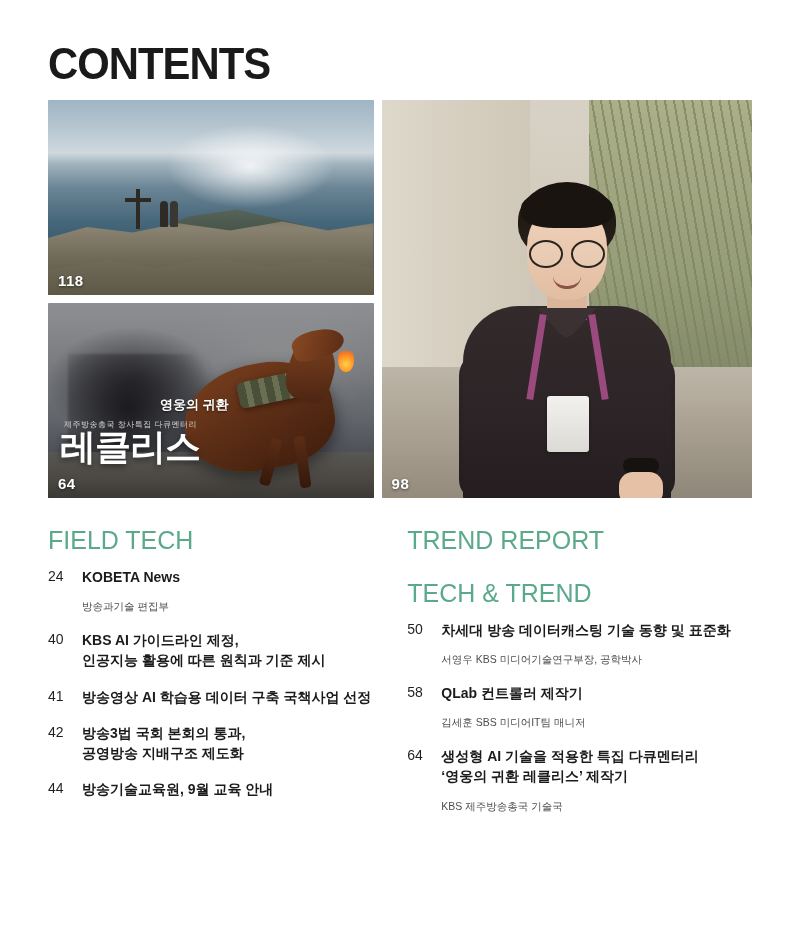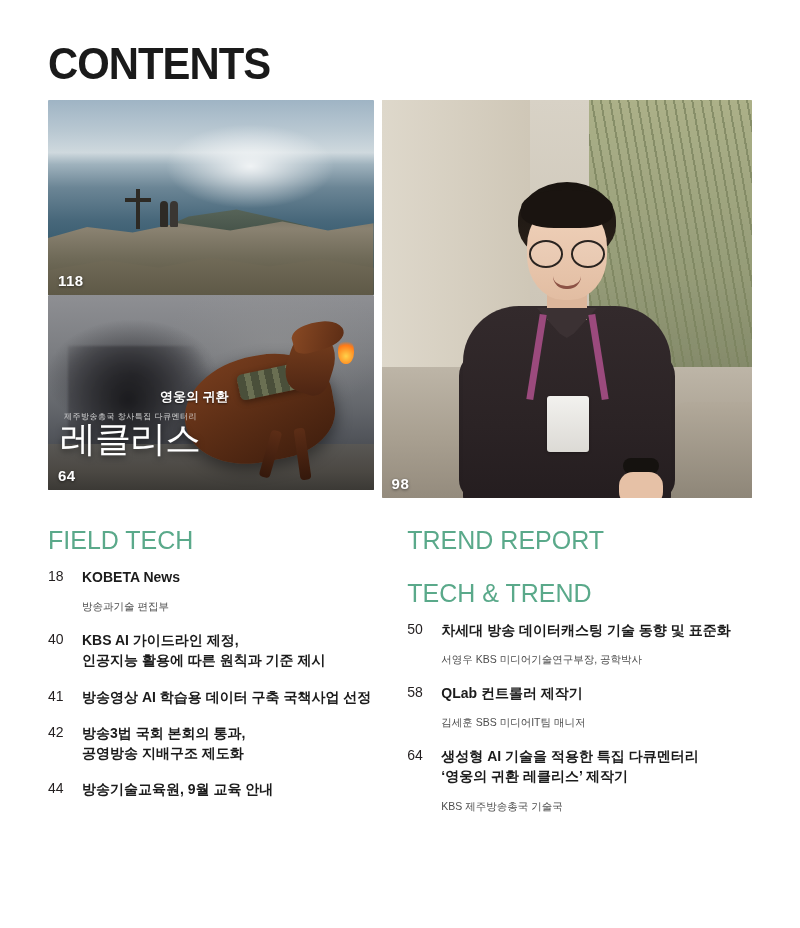--- a/index.html
+++ b/index.html
@@ -36,20 +36,21 @@
 
   
   .media-grid {
     display: flex;
     gap: 8px;
     height: 398px;
   }
   .media-left {
     display: flex;
     flex-direction: column;
+    gap: 8px;
     width: 348px;
   }
   .media-right {
     width: 396px;
   }
   .photo {
     position: relative;
     overflow: hidden;
     border-radius: 1px;
   }
@@ -206,21 +207,21 @@
     font-size: 13px;
     font-weight: 700;
     text-shadow: 0 1px 2px rgba(0,0,0,0.6);
     white-space: nowrap;
   }
   .poster-title {
     position: absolute;
     left: 12px; bottom: 26px;
     color: #ffffff;
     font-size: 36px;
-    font-weight: 400;
+    font-weight: 700;
     letter-spacing: -1px;
     text-shadow: 0 2px 6px rgba(0,0,0,0.55);
     white-space: nowrap;
   }
 
   
   .portrait-bg {
     position: absolute; inset: 0;
     background: linear-gradient(180deg, #d8d2c6 0%, #cfc8ba 40%, #c6bfb1 100%);
   }
@@ -485,21 +486,21 @@
       </div>
     </div>
   </div>
 
   <div class="toc">
 
     <div class="col">
       <div class="section-head">FIELD TECH</div>
 
       <div class="entry">
-        <div class="entry-page">18</div>
+        <div class="entry-page">24</div>
         <div class="entry-body">
           <div class="entry-title">KOBETA News</div>
           <div class="entry-sub">방송과기술 편집부</div>
         </div>
       </div>
 
       <div class="entry">
         <div class="entry-page">40</div>
         <div class="entry-body">
           <div class="entry-title" style="white-space:pre-line">KBS AI 가이드라인 제정,

